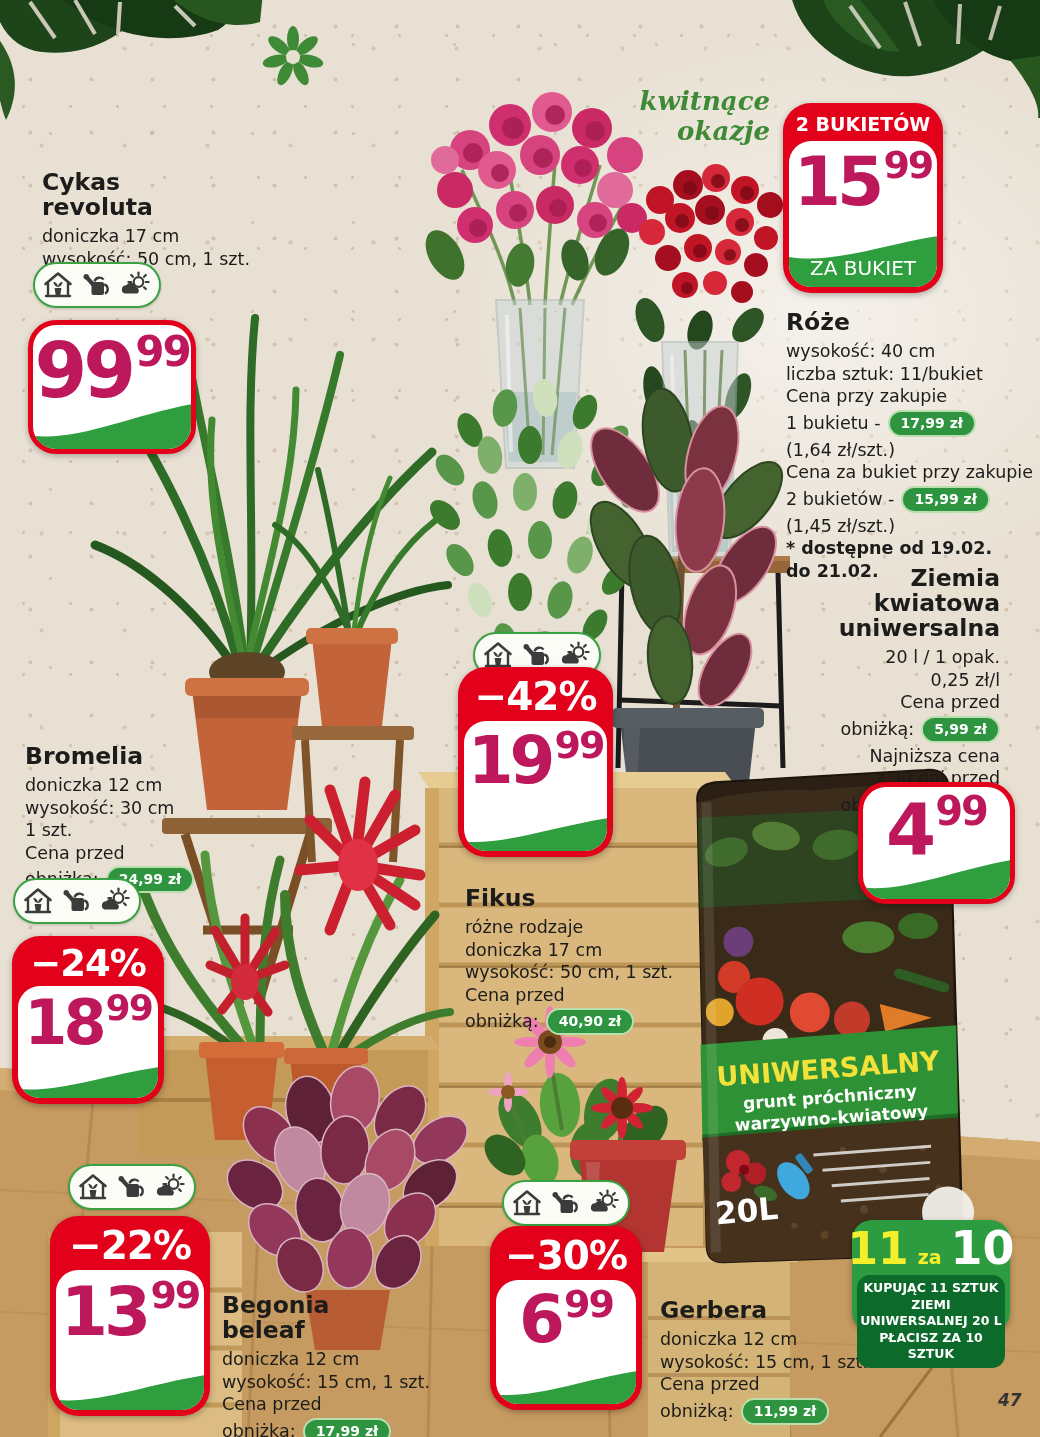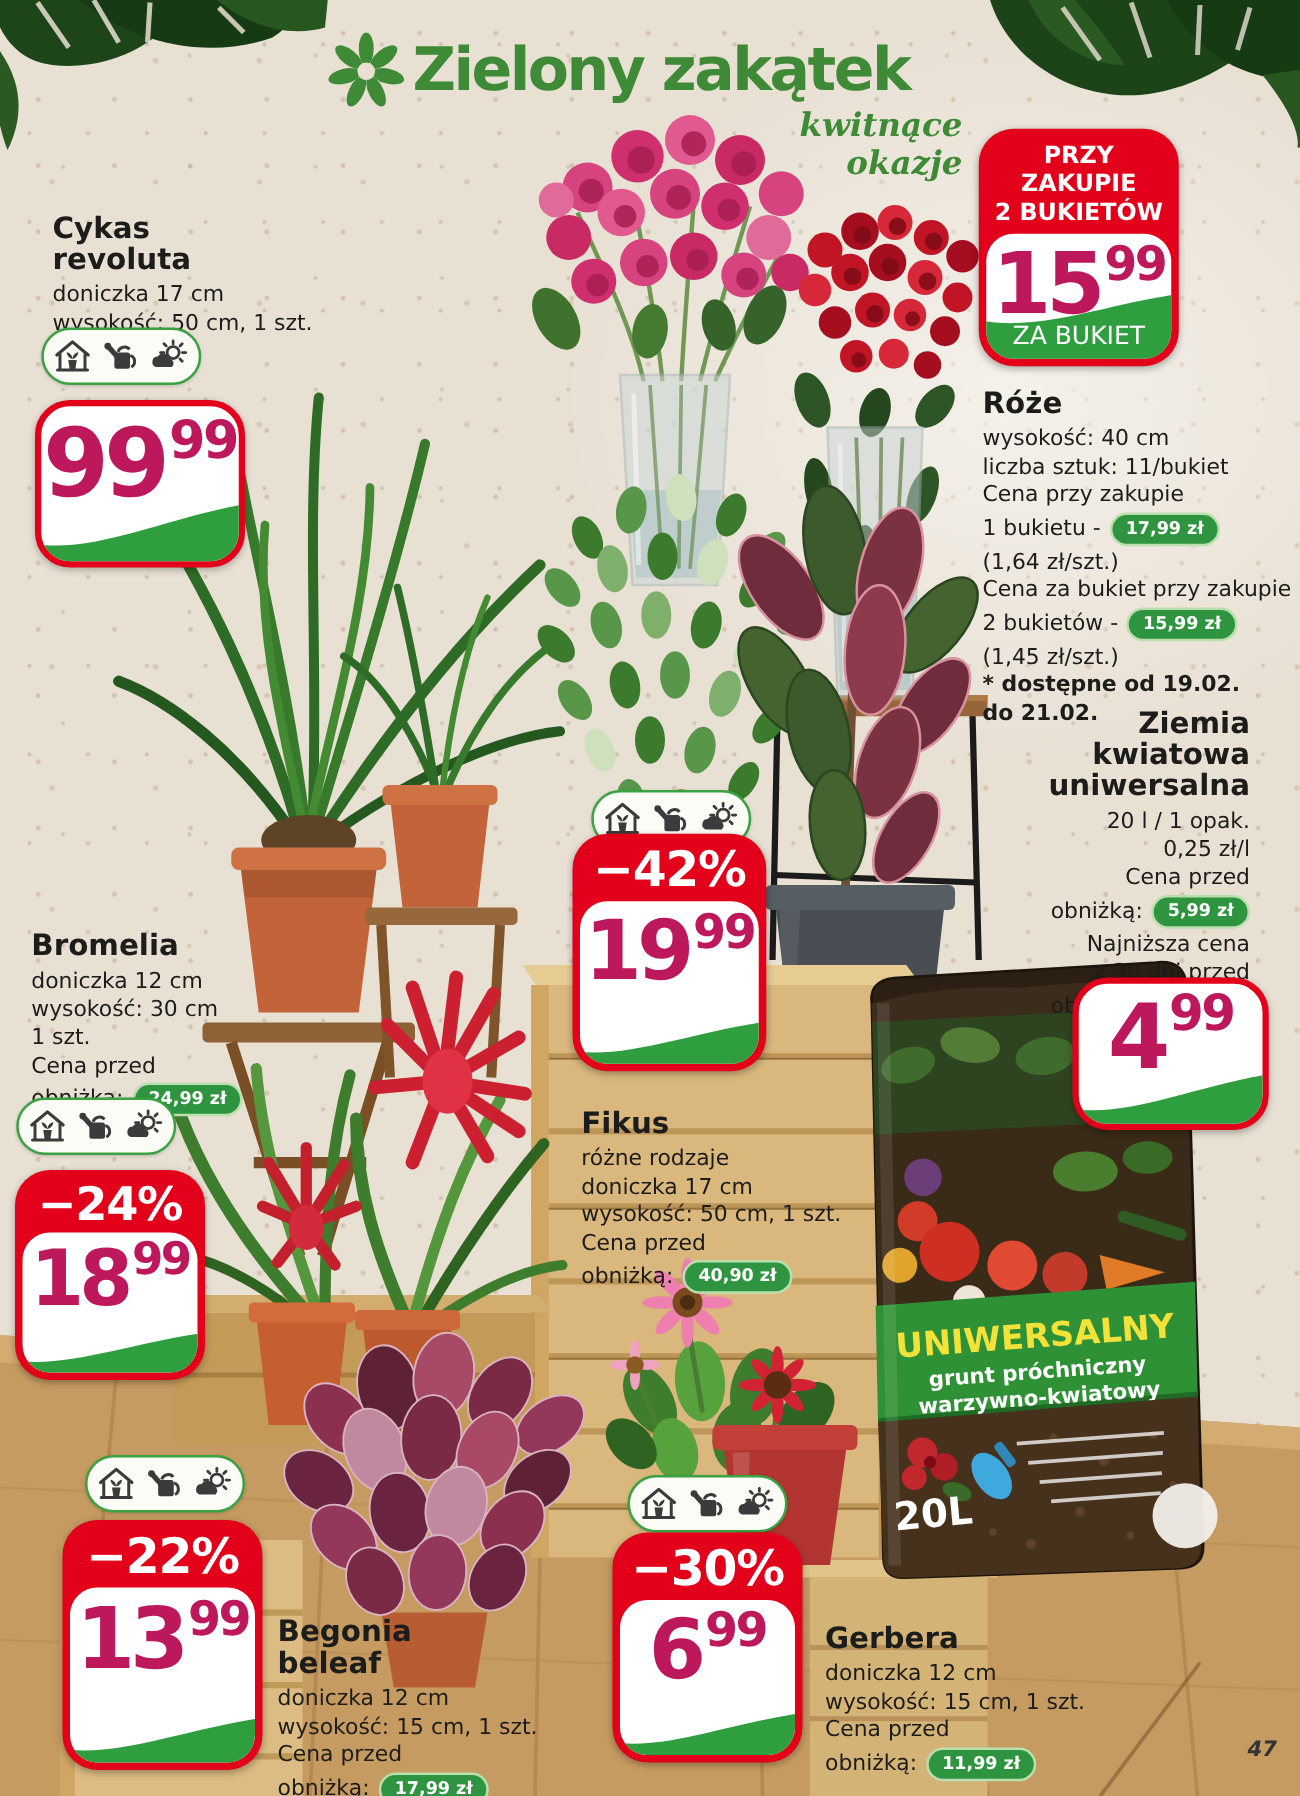--- a/index.html
+++ b/index.html
@@ -603,21 +603,20 @@
     <ellipse cx="31" cy="13" rx="6" ry="13"></ellipse>
     <ellipse cx="31" cy="13" rx="6" ry="13" transform="rotate(51 31 31)"></ellipse>
     <ellipse cx="31" cy="13" rx="6" ry="13" transform="rotate(103 31 31)"></ellipse>
     <ellipse cx="31" cy="13" rx="6" ry="13" transform="rotate(154 31 31)"></ellipse>
     <ellipse cx="31" cy="13" rx="6" ry="13" transform="rotate(206 31 31)"></ellipse>
     <ellipse cx="31" cy="13" rx="6" ry="13" transform="rotate(257 31 31)"></ellipse>
     <ellipse cx="31" cy="13" rx="6" ry="13" transform="rotate(309 31 31)"></ellipse>
   </g>
   <circle cx="31" cy="31" r="7" fill="#e8e0d3"></circle>
 </svg>
-<div class="ov brand" style="left:330px;top:32px">Zielony zakątek</div>
 <div class="ov tagline" style="left:580px;top:86px;width:190px">kwitnące okazje</div>
 
 <div class="ov pblock" style="left:42px;top:170px;width:220px">
   <div class="ptitle">
     <div>Cykas</div>
         <div>revoluta</div>
   </div>
   <div>doniczka 17 cm</div>
   <div>wysokość: 50 cm, 1 szt.</div>
 </div>
@@ -637,21 +636,20 @@
     <span>99</span>
         <span class="sup" style="font-size:42px;top:-2px">99</span>
   </div>
   <svg class="swoosh" style="height:46px" viewBox="0 0 100 32" preserveAspectRatio="none">
     <path d="M0,32 L0,22 C28,26 62,8 100,0 L100,32 Z" fill="#2f9e3f"></path>
       </svg>
 </div>
 
 <div class="dtag" style="left:783px;top:103px;width:160px;height:190px">
   <div class="bq-top">
-    <div>PRZY ZAKUPIE</div>
         <div>2 BUKIETÓW</div>
   </div>
   <div class="dinner">
     <div class="tag-num" style="font-size:68px;padding-top:7px">
       <span>15</span>
           <span class="sup" style="font-size:38px;top:-2px">99</span>
     </div>
     <svg class="swoosh" style="height:52px" viewBox="0 0 100 40" preserveAspectRatio="none">
       <path d="M0,40 L0,16 C30,22 65,6 100,0 L100,40 Z" fill="#2f9e3f"></path>
         </svg>
@@ -843,16 +841,28 @@
   <div class="ptitle">Gerbera</div>
   <div>doniczka 12 cm</div>
   <div>wysokość: 15 cm, 1 szt.</div>
   <div>Cena przed</div>
   <div class="row">
     <span>obniżką:</span>
     <span class="pill">11,99 zł</span>
   </div>
 </div>
 
+<div class="multi" style="left:852px;top:1220px;width:158px;height:112px">
+  <div class="multi-top">
+    <span class="m11">11</span>
+    <span class="mza">za</span>
+    <span class="m10">10</span>
+  </div>
+  <div class="multi-note">
+    <div>KUPUJĄC 11 SZTUK ZIEMI</div>
+    <div>UNIWERSALNEJ 20 L</div>
+    <div>PŁACISZ ZA 10 SZTUK</div>
+  </div>
+</div>
 
 <div class="ov pagenum" style="left:998px;top:1390px">47</div>
 
 </div>
 
 </body></html>

